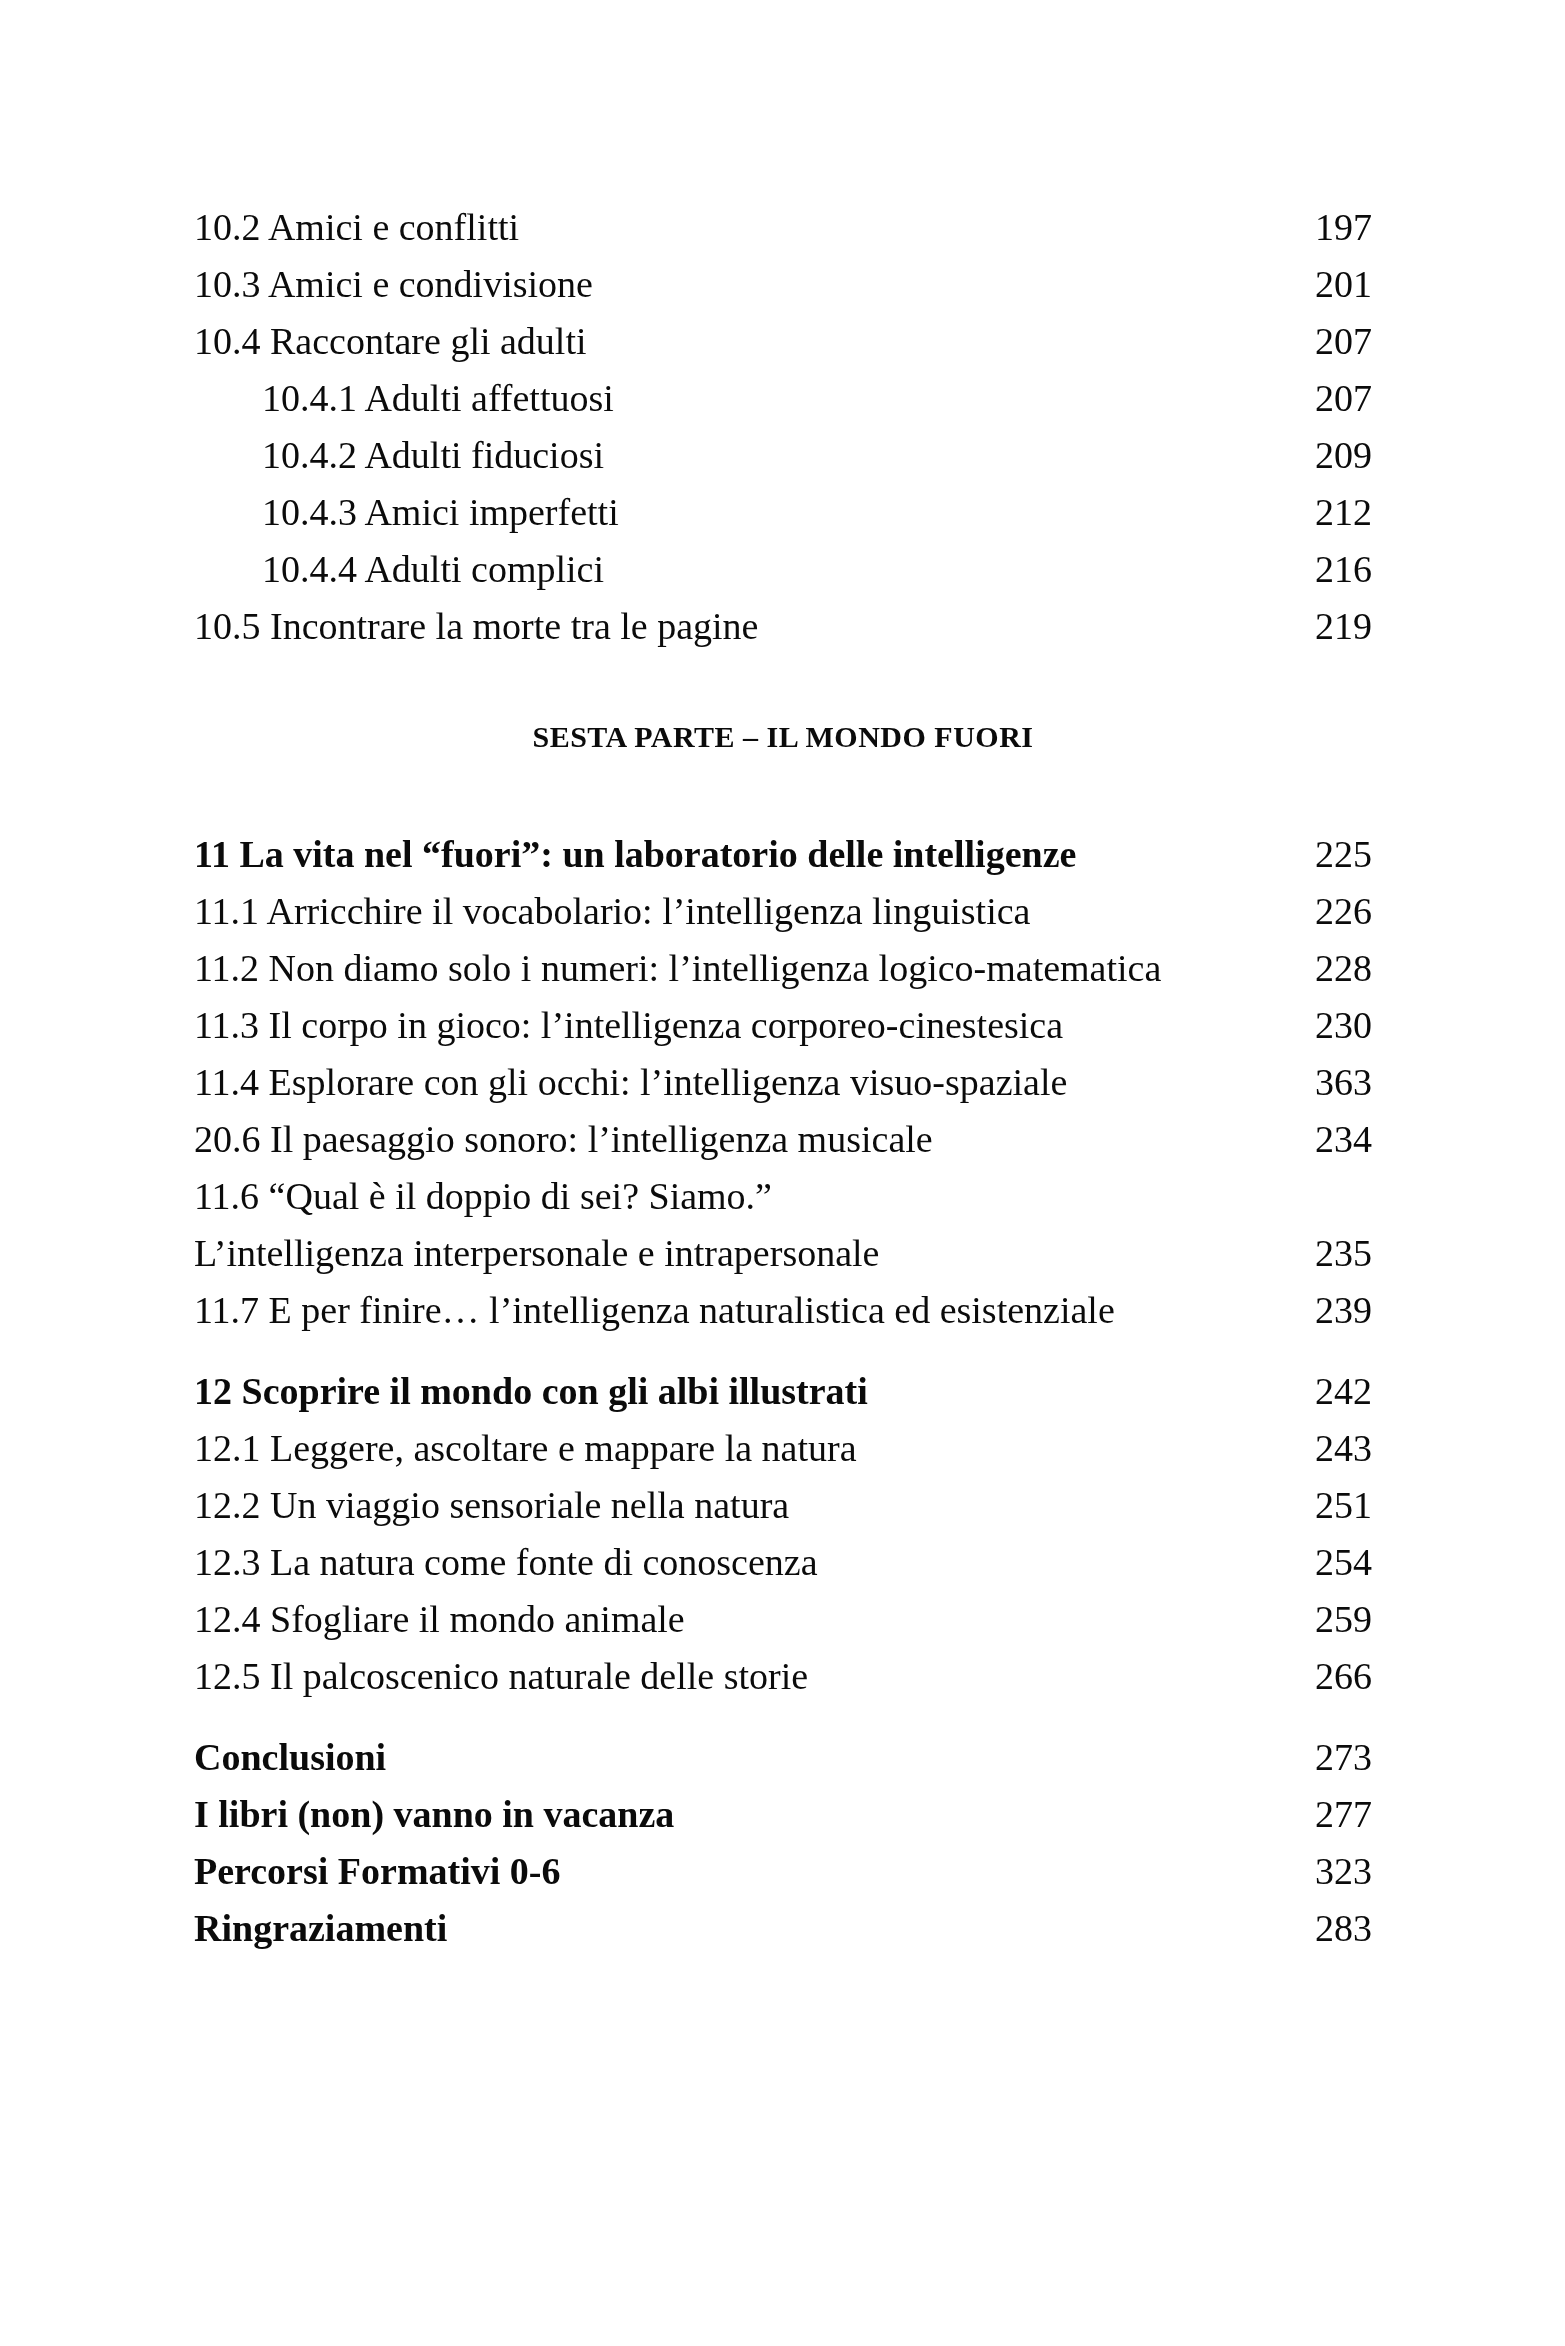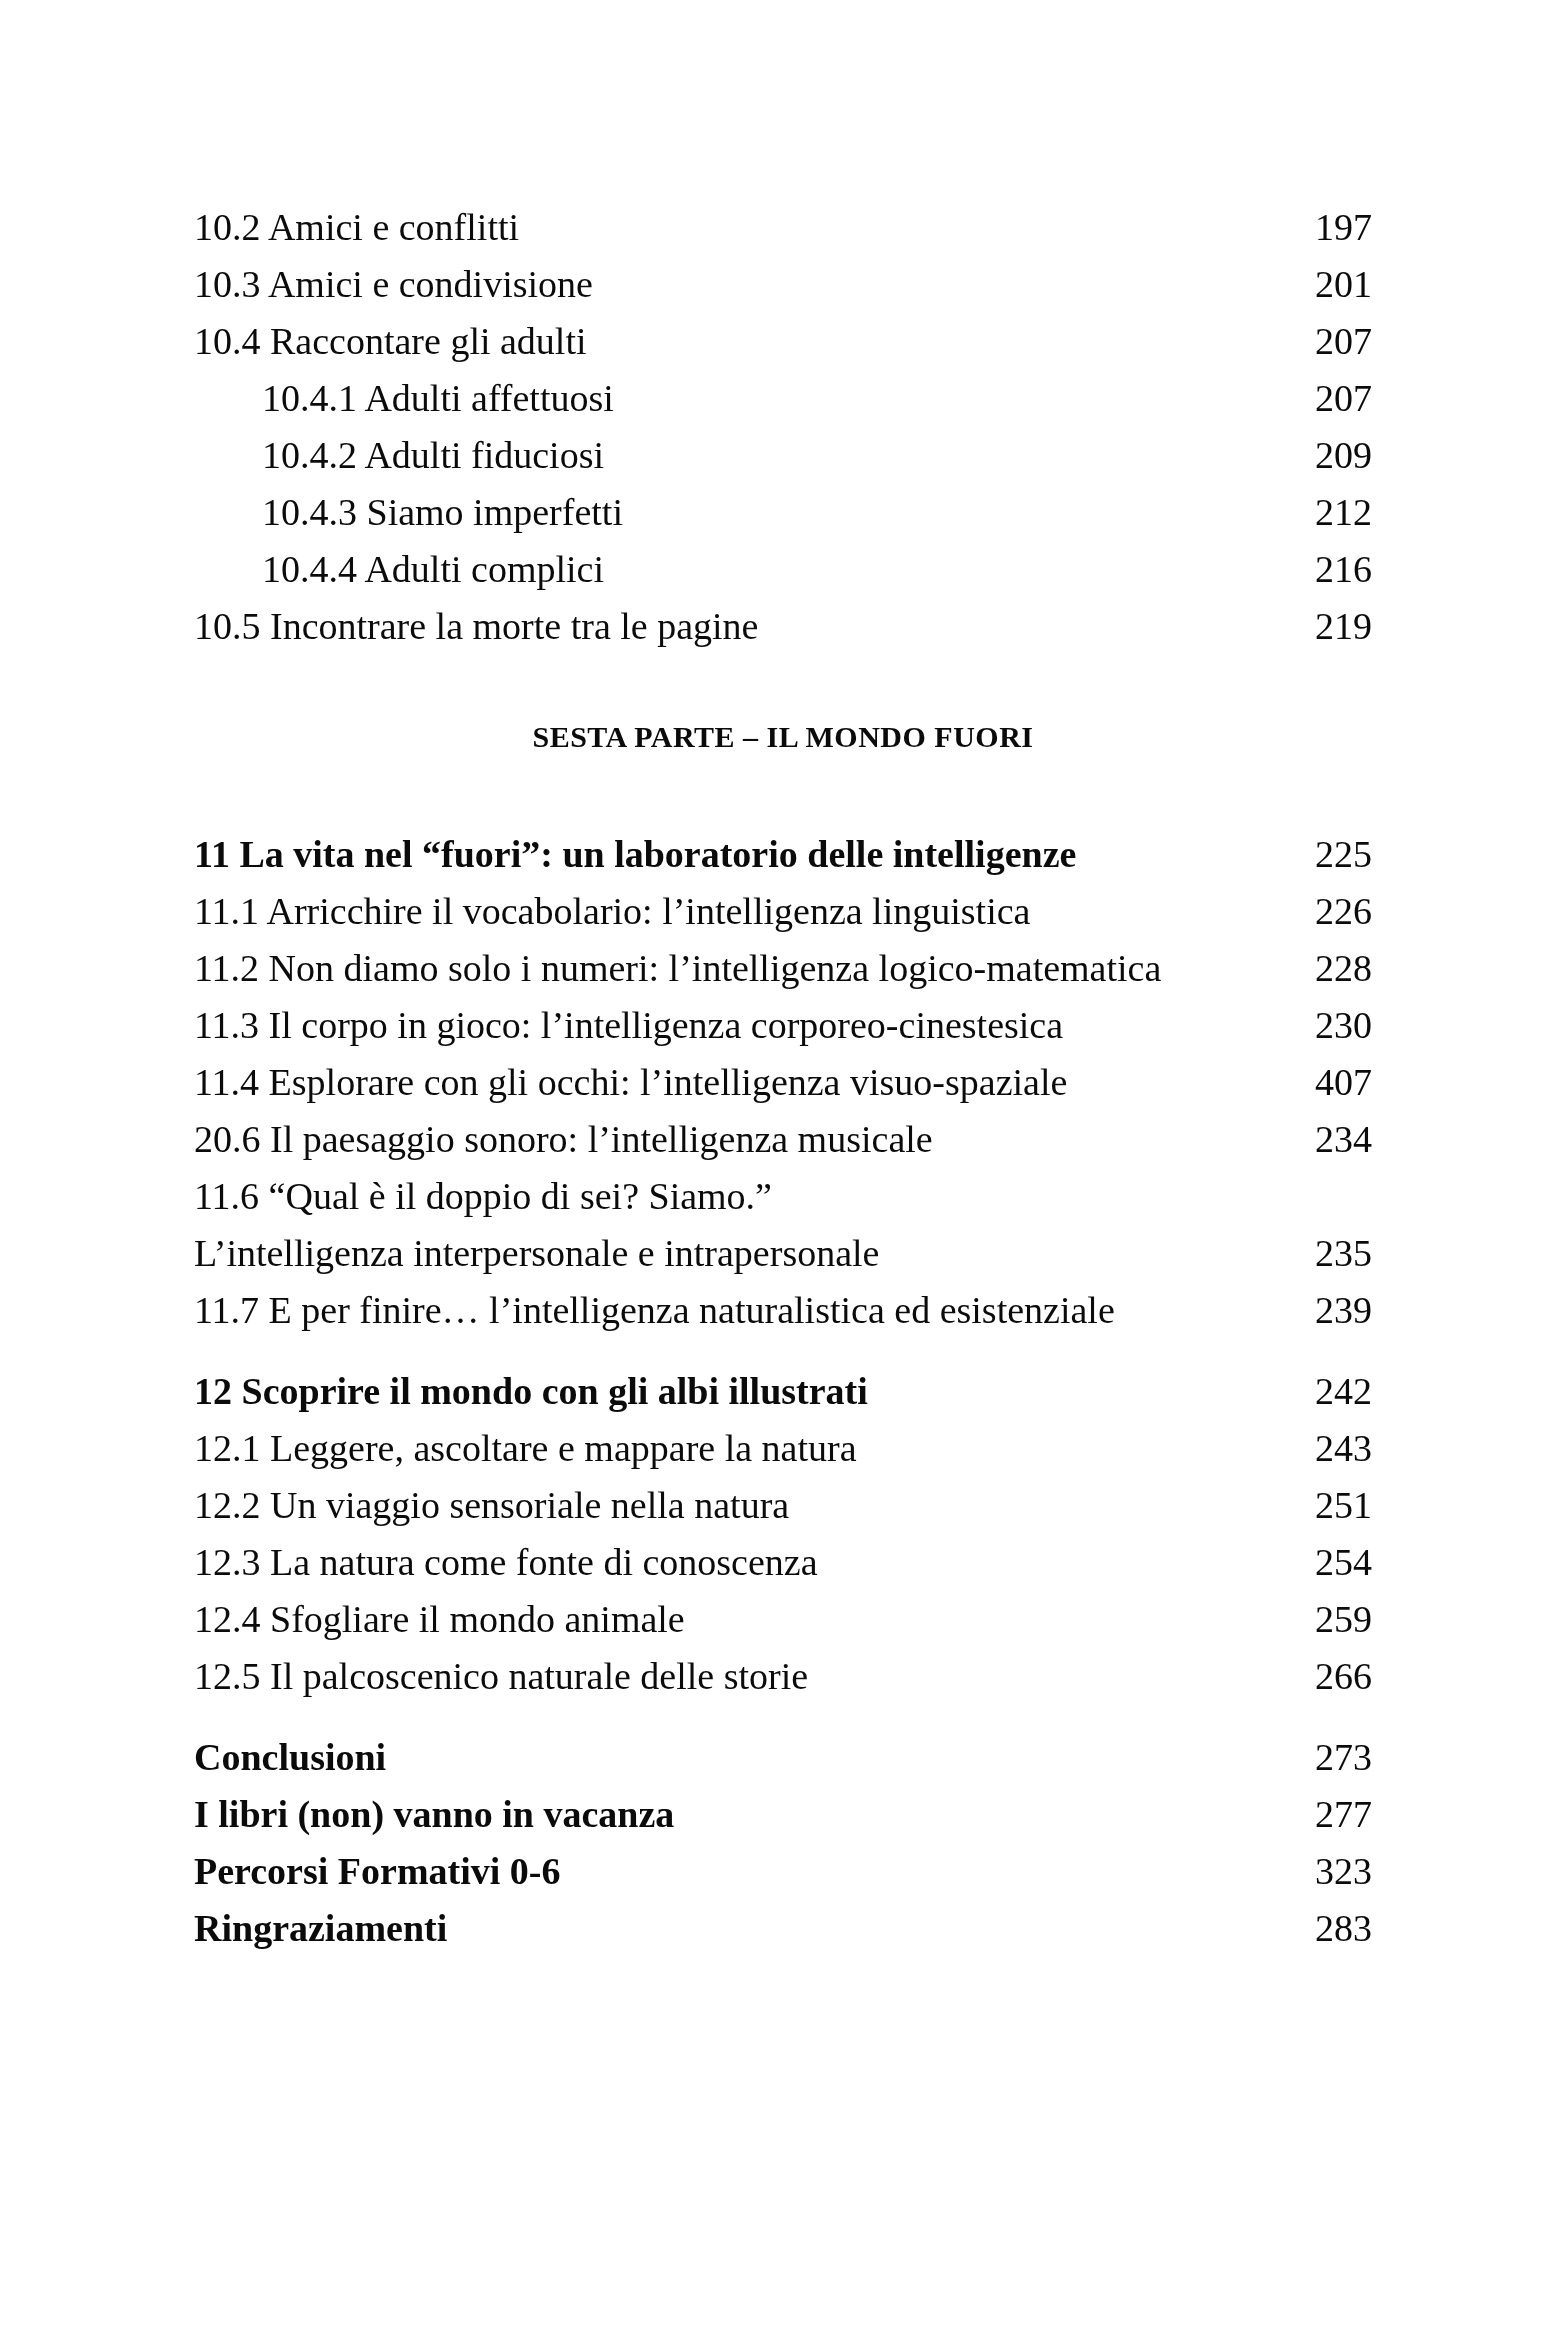--- a/index.html
+++ b/index.html
@@ -68,21 +68,21 @@
     </div>
     <div class="row indent">
       <span class="label">10.4.1 Adulti affettuosi</span>
       <span class="page">207</span>
     </div>
     <div class="row indent">
       <span class="label">10.4.2 Adulti fiduciosi</span>
       <span class="page">209</span>
     </div>
     <div class="row indent">
-      <span class="label">10.4.3 Siamo imperfetti</span>
+      <span class="label">10.4.3 Amici imperfetti</span>
       <span class="page">212</span>
     </div>
     <div class="row indent">
       <span class="label">10.4.4 Adulti complici</span>
       <span class="page">216</span>
     </div>
     <div class="row">
       <span class="label">10.5 Incontrare la morte tra le pagine</span>
       <span class="page">219</span>
     </div>
@@ -102,21 +102,21 @@
     <div class="row">
       <span class="label">11.2 Non diamo solo i numeri: l’intelligenza logico-matematica</span>
       <span class="page">228</span>
     </div>
     <div class="row">
       <span class="label">11.3 Il corpo in gioco: l’intelligenza corporeo-cinestesica</span>
       <span class="page">230</span>
     </div>
     <div class="row">
       <span class="label">11.4 Esplorare con gli occhi: l’intelligenza visuo-spaziale</span>
-      <span class="page">407</span>
+      <span class="page">363</span>
     </div>
     <div class="row">
       <span class="label">20.6 Il paesaggio sonoro: l’intelligenza musicale</span>
       <span class="page">234</span>
     </div>
     <div class="row">
       <span class="label">11.6 “Qual è il doppio di sei? Siamo.”</span>
       <span class="page"></span>
     </div>
     <div class="row">

